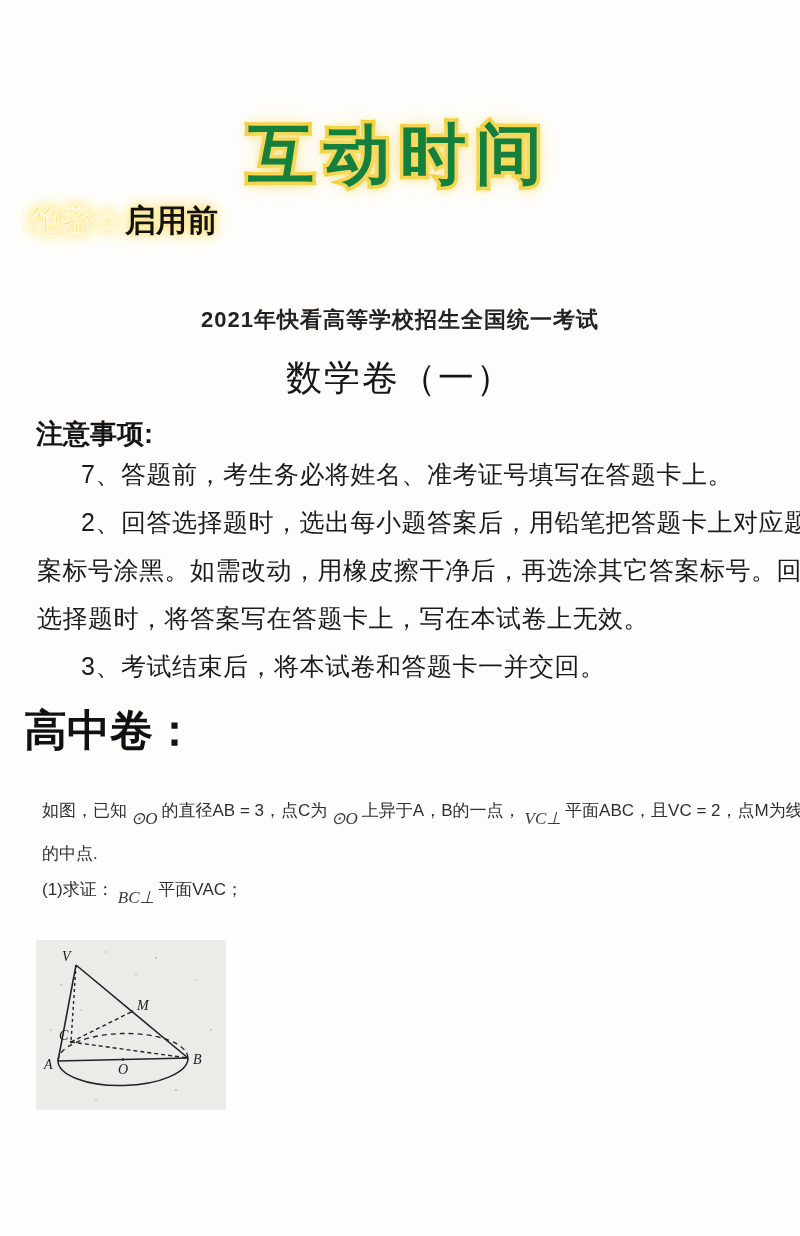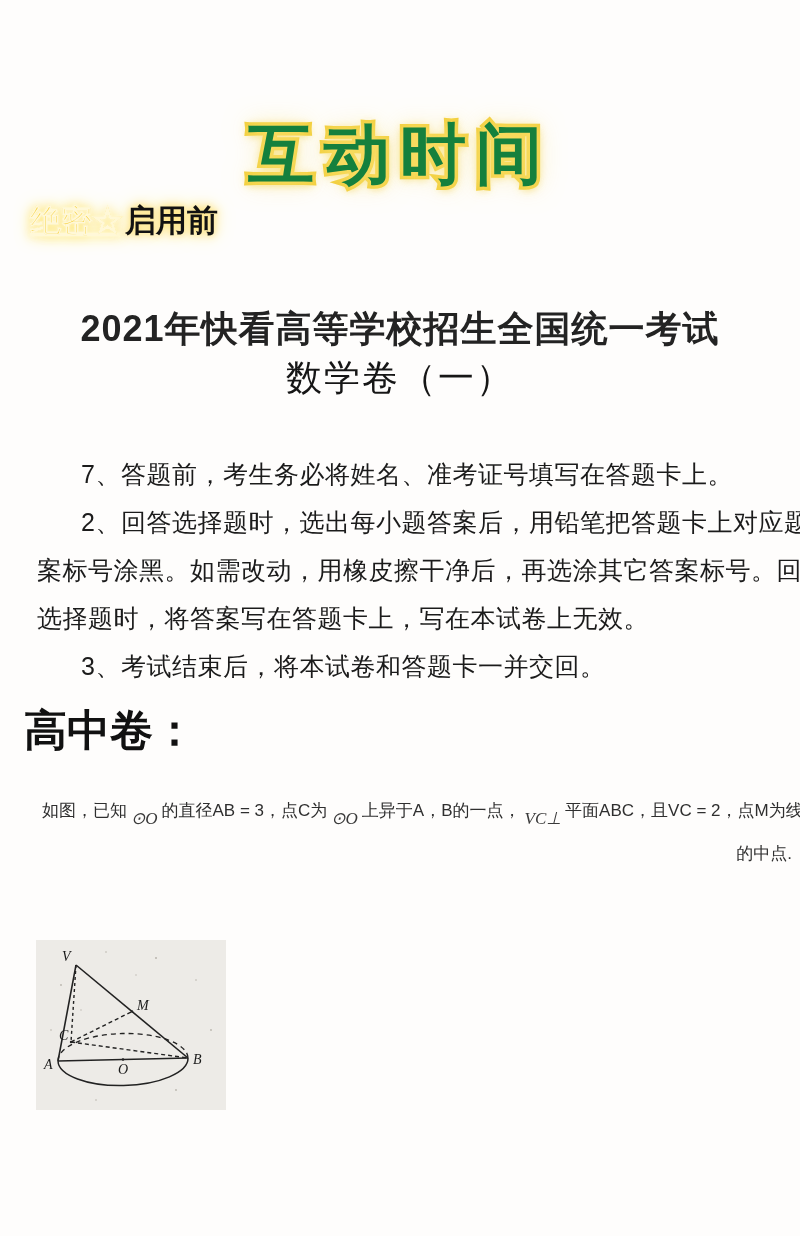--- a/index.html
+++ b/index.html
@@ -24,53 +24,52 @@
     text-shadow:0 0 10px rgba(249,222,102,.95),0 0 26px rgba(250,228,130,.75),0 4px 8px rgba(246,214,80,.55);
     margin-top:48px;
   }
 
   
   .classified{position:absolute;top:200px;left:30px;font-size:31px;font-weight:800;white-space:nowrap;}
   .classified .secret{
     color:#f6cd2e;
     -webkit-text-stroke:0.6px #fff8d8;
     text-shadow:0 0 3px #fffbe2,0 0 10px #ffe87f,0 0 16px #ffe87f;
-    text-decoration:underline;
   }
   .classified .before{
     color:#121212;
     text-shadow:0 0 6px #ffe27a,0 0 12px #ffe68a,0 0 20px #ffee9f;
     margin-left:2px;
     font-family:Liberation Mono, monospace;
   }
 
   
   .exam-title{
     position:absolute;top:305px;left:0;width:100%;text-align:center;
-    font-size:36px;font-weight:600;color:#232323;letter-spacing:1px;
+    font-size:22px;font-weight:600;color:#232323;letter-spacing:1px;
   }
   .paper-title{
     position:absolute;top:354px;left:0;width:100%;text-align:center;
     font-size:36px;font-weight:400;color:#161616;letter-spacing:2px;
   }
 
   
   .notes-heading{position:absolute;top:416px;left:36px;font-size:27px;font-weight:800;color:#141414;}
   .notes{position:absolute;top:450px;left:37px;width:740px;font-size:25px;color:#1b1b1b;}
   .note-line{line-height:48px;white-space:nowrap;letter-spacing:0.5px;}
   .note-line.indent{padding-left:44px;}
 
   
   .section-heading{position:absolute;top:702px;left:24px;font-size:43px;font-weight:800;color:#111;}
 
   
   .problem{position:absolute;top:800px;left:42px;width:750px;font-size:17px;color:#2f2f2f;}
   .p-line{line-height:22px;white-space:nowrap;}
   .p-line1{margin-bottom:21px;}
-  .p-line2{margin-bottom:14px;text-align:right;}
+  .p-line2{margin-bottom:14px;}
   .p-line3{margin-bottom:13px;}
   .frm{
     font-family:"Liberation Serif",serif;
     font-style:italic;
     display:inline-block;
     transform:translateY(8px);
     padding:0 4px;
     font-size:17px;
     color:#3a3a3a;
   }
@@ -86,35 +85,39 @@
 
   <div class="banner">互动时间</div>
 
   <div class="classified">
     <span class="secret">绝密☆</span><span class="before">启用前</span>
   </div>
 
   <div class="exam-title">2021年快看高等学校招生全国统一考试</div>
   <div class="paper-title">数学卷（一）</div>
 
+  <div class="notes-heading">注意事项:</div>
   <div class="notes">
     <div class="note-line indent">7、答题前，考生务必将姓名、准考证号填写在答题卡上。</div>
     <div class="note-line indent">2、回答选择题时，选出每小题答案后，用铅笔把答题卡上对应题目的答</div>
     <div class="note-line">案标号涂黑。如需改动，用橡皮擦干净后，再选涂其它答案标号。回答非</div>
     <div class="note-line">选择题时，将答案写在答题卡上，写在本试卷上无效。</div>
     <div class="note-line indent">3、考试结束后，将本试卷和答题卡一并交回。</div>
   </div>
 
   <div class="section-heading">高中卷：</div>
 
   <div class="problem">
     <div class="p-line p-line1">
       <span>如图，已知</span><span class="frm">⊙O</span><span>的直径AB = 3，点C为</span><span class="frm">⊙O</span><span>上异于A，B的一点，</span><span class="frm">VC⊥</span><span>平面ABC，且VC = 2，点M为线段VB</span>
     </div>
     <div class="p-line p-line2">的中点.</div>
+    <div class="p-line p-line3">
+      <span>(1)求证：</span><span class="frm">BC⊥</span><span>平面VAC；</span>
+    </div>
   </div>
 
   <div class="figure">
     <svg width="190" height="170" viewBox="0 0 190 170" xmlns="http://www.w3.org/2000/svg">
       <rect x="0" y="0" width="190" height="170" fill="#edebe7"></rect>
 
       <g fill="#b9b5ae">
         <circle cx="120" cy="18" r="1"></circle>
           <circle cx="160" cy="40" r="0.8"></circle>
         <circle cx="25" cy="45" r="0.9"></circle>

